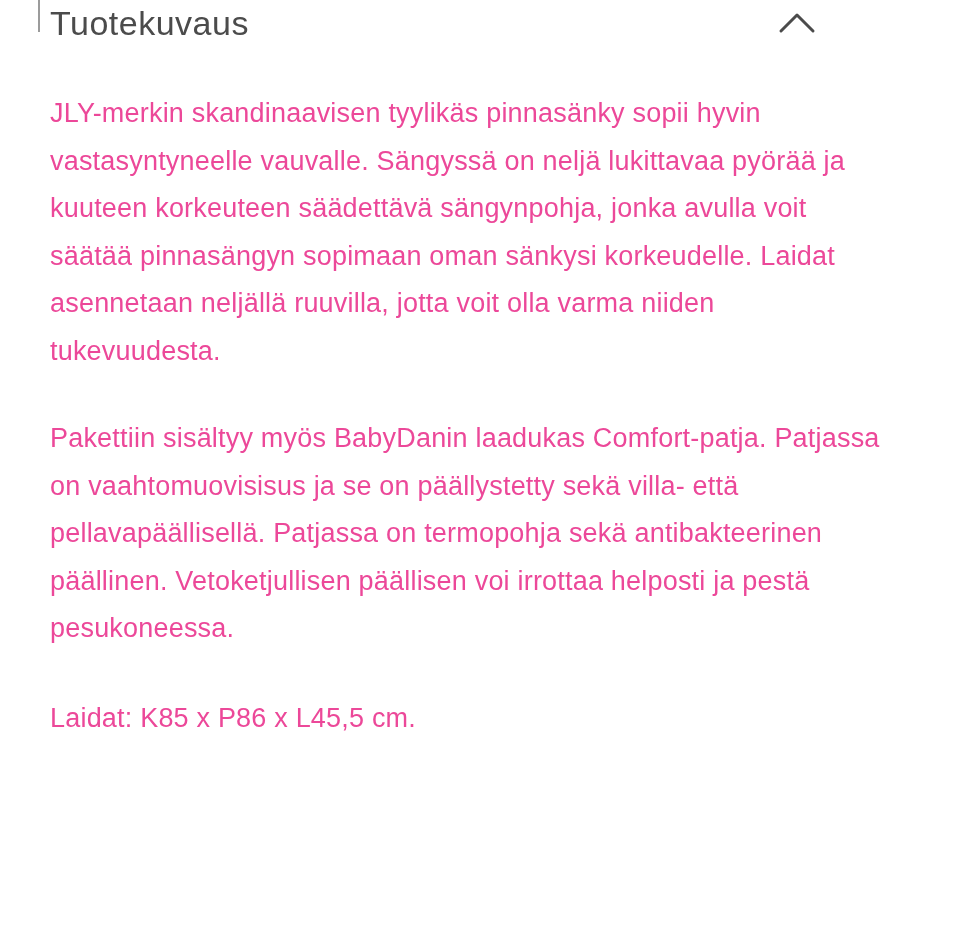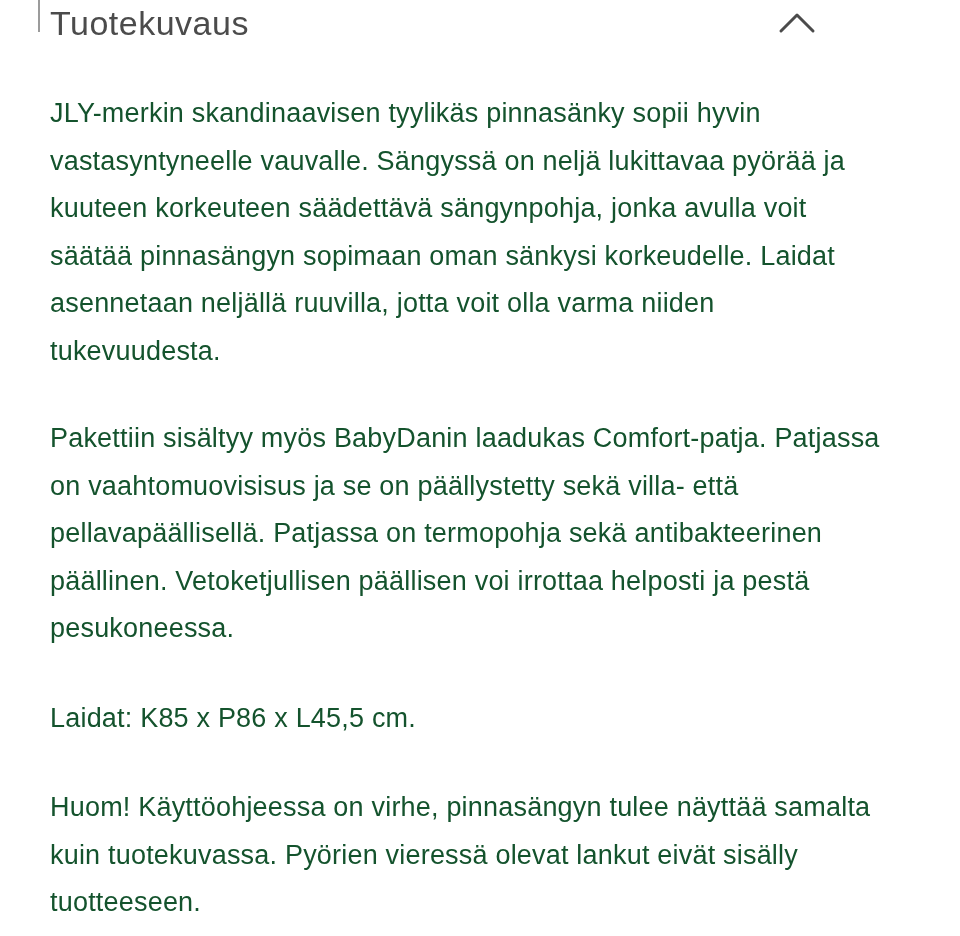--- a/index.html
+++ b/index.html
@@ -45,21 +45,21 @@
     width: 40px;
     height: 30px;
     display: flex;
     align-items: center;
     justify-content: center;
   }
   .description p {
     font-size: 27px;
     line-height: 47.5px;
     font-weight: 400;
-    color: #14532d;
+    color: #ec4899;
     letter-spacing: 0.2px;
     margin: 0;
   }
   .description p.para-1 { margin-top: 46px; }
   .description p.para-2 { margin-top: 40px; }
   .description p.para-3 { margin-top: 42px; }
   .description p.para-4 { margin-top: 42px; }
 </style>
 </head>
 <body>
@@ -74,16 +74,15 @@
       <svg width="40" height="30" viewBox="0 0 40 30" fill="none" xmlns="http://www.w3.org/2000/svg">
         <polyline points="4,23 20,7 36,23" stroke="#4b4b4b" stroke-width="3" fill="none" stroke-linecap="round" stroke-linejoin="round"></polyline>
       </svg>
     </span>
   </div>
 
   <div class="description">
     <p class="para-1">JLY-merkin skandinaavisen tyylikäs pinnasänky sopii hyvin vastasyntyneelle vauvalle. Sängyssä on neljä lukittavaa pyörää ja kuuteen korkeuteen säädettävä sängynpohja, jonka avulla voit säätää pinnasängyn sopimaan oman sänkysi korkeudelle. Laidat asennetaan neljällä ruuvilla, jotta voit olla varma niiden tukevuudesta.</p>
     <p class="para-2">Pakettiin sisältyy myös BabyDanin laadukas Comfort-patja. Patjassa on vaahtomuovisisus ja se on päällystetty sekä villa- että pellavapäällisellä. Patjassa on termopohja sekä antibakteerinen päällinen. Vetoketjullisen päällisen voi irrottaa helposti ja pestä pesukoneessa.</p>
     <p class="para-3">Laidat: K85 x P86 x L45,5 cm.</p>
-    <p class="para-4">Huom! Käyttöohjeessa on virhe, pinnasängyn tulee näyttää samalta kuin tuotekuvassa. Pyörien vieressä olevat lankut eivät sisälly tuotteeseen.</p>
   </div>
 
 </div>
 
 </body></html>

